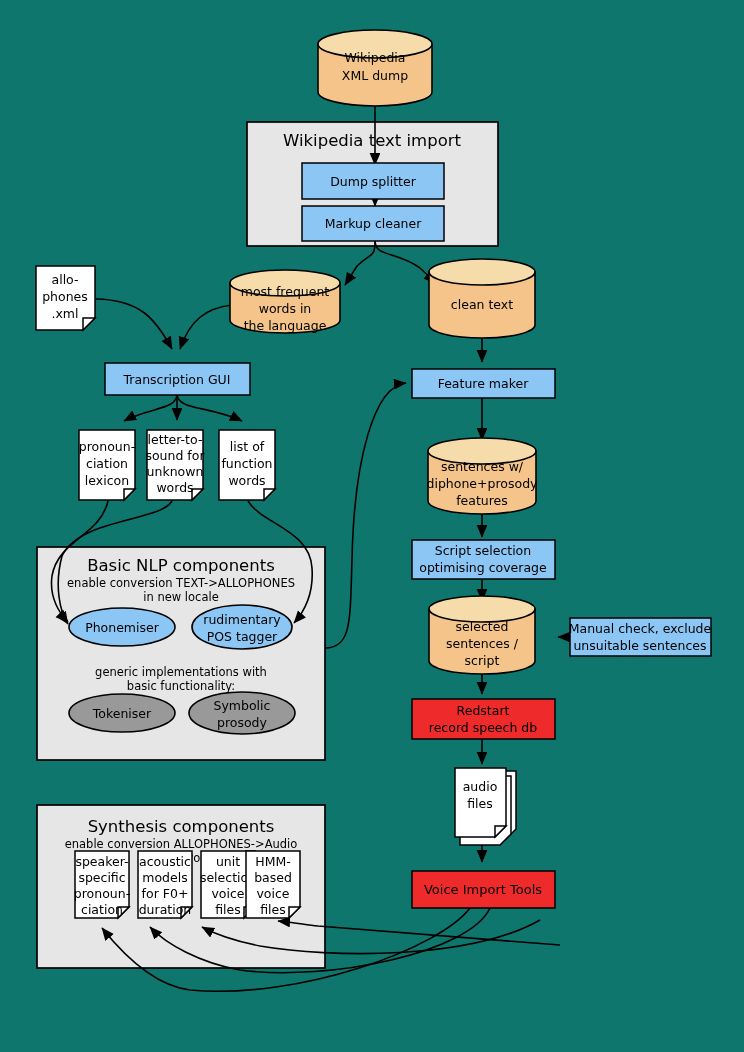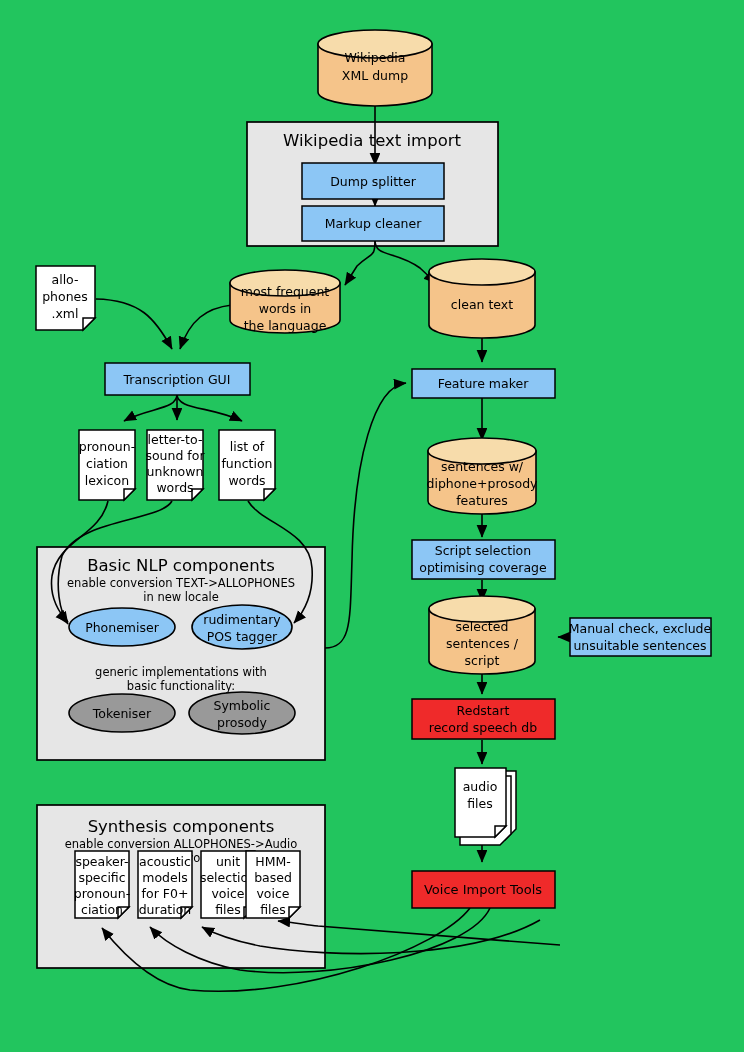--- a/index.html
+++ b/index.html
@@ -2,21 +2,21 @@
 <html><head>
 <meta charset="utf-8">
 <style>
   html, body {
     margin: 0; padding: 0;
     background: #ffffff;
   }
   #canvas {
     position: relative;
     width: 744px; height: 1052px;
-    background: #22c55e;
+    background: #0f766e;
     font-family: "DejaVu Sans", "Liberation Sans", sans-serif;
     overflow: hidden;
   }
   svg { display: block; }
   text { dominant-baseline: middle; }
   .lbl { font-family: "DejaVu Sans", "Liberation Sans", sans-serif; fill: #000; }
   .t11 { font-size: 11.5px; }
   .t12 { font-size: 12.5px; }
   .t13 { font-size: 13px; }
   .t16 { font-size: 16.5px; }

